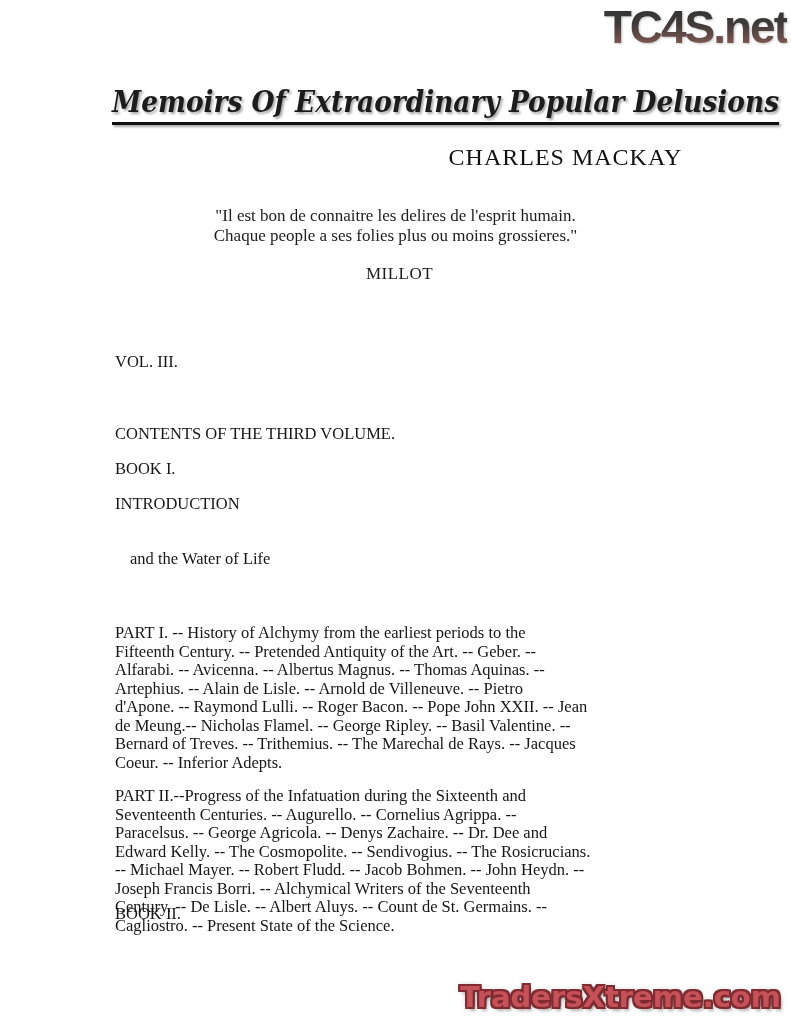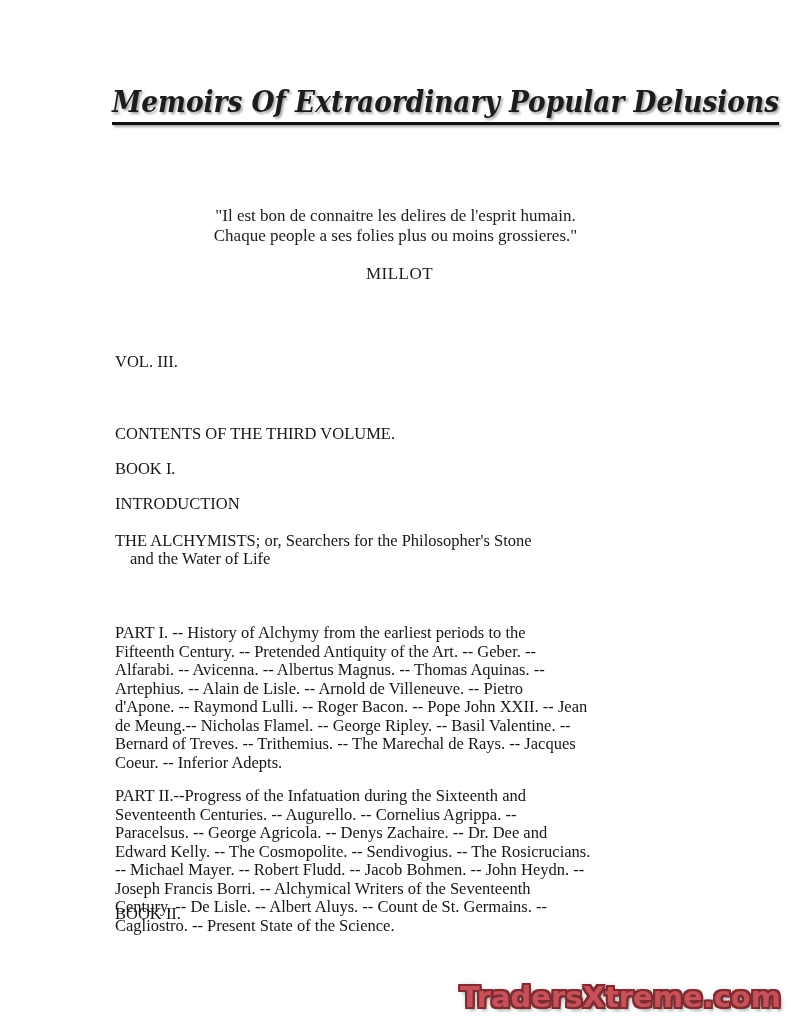--- a/index.html
+++ b/index.html
@@ -118,41 +118,44 @@
        0   -2px 0 #7e2c31, 0    2px 0 #7e2c31,
        0 0 6px rgba(160,160,160,0.9),
        3px 4px 3px rgba(170,170,170,0.8);
   }
 </style>
 </head>
 <body>
 
 <div class="page">
 
+  <div class="tc4s">
+    <span class="tc4s-text">TC4S.net</span>
+  </div>
 
   <h1 class="title">
     <span class="title-text">Memoirs Of Extraordinary Popular Delusions</span>
   </h1>
 
+  <div class="author">CHARLES MACKAY</div>
 
   <div class="epigraph">"Il est bon de connaitre les delires de l'esprit humain.
 Chaque people a ses folies plus ou moins grossieres."</div>
 
   <div class="millot">MILLOT</div>
 
   <div class="bodyline vol">VOL. III.</div>
 
   <div class="bodyline contents">CONTENTS OF THE THIRD VOLUME.</div>
 
   <div class="bodyline book1">BOOK I.</div>
 
   <div class="bodyline intro">INTRODUCTION</div>
 
 
-  <div class="bodyline alch1">THE ALCHYMISTS; or, Searchers for the Philosopher's Stone</div>
 
   <div class="bodyline alch2">and the Water of Life</div>
 
   <div class="bodypara part1">PART I. -- History of Alchymy from the earliest periods to the
 Fifteenth Century. -- Pretended Antiquity of the Art. -- Geber. --
 Alfarabi. -- Avicenna. -- Albertus Magnus. -- Thomas Aquinas. --
 Artephius. -- Alain de Lisle. -- Arnold de Villeneuve. -- Pietro
 d'Apone. -- Raymond Lulli. -- Roger Bacon. -- Pope John XXII. -- Jean
 de Meung.-- Nicholas Flamel. -- George Ripley. -- Basil Valentine. --
 Bernard of Treves. -- Trithemius. -- The Marechal de Rays. -- Jacques

